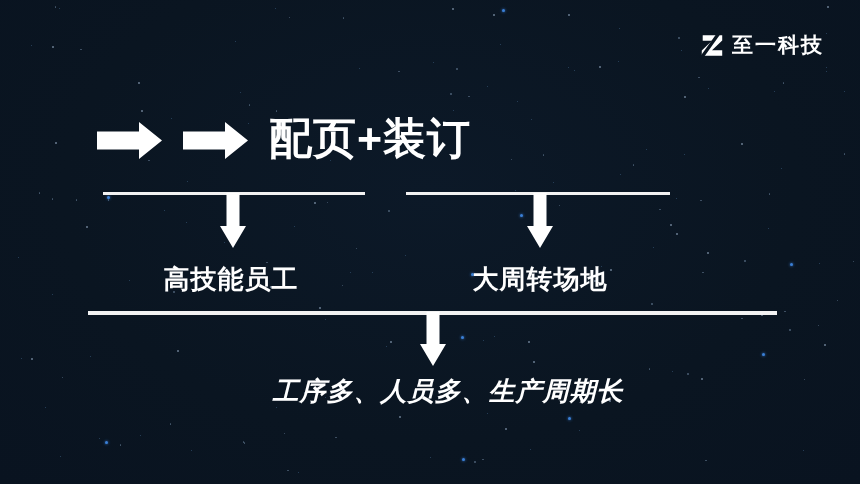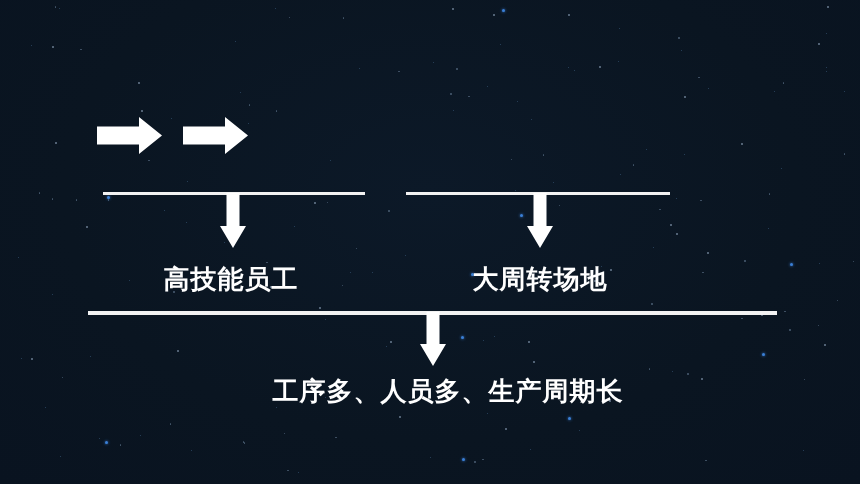--- a/index.html
+++ b/index.html
@@ -87,20 +87,21 @@
     position: absolute;
     left: 188px;
     top: 374px;
     width: 520px;
     text-align: center;
     font-size: 26px;
     font-weight: bold;
     letter-spacing: 1px;
     white-space: nowrap;
     z-index: 2;
+    font-style: italic;
   }
 </style>
 </head>
 <body>
 
 <div class="slide">
 
   <div id="starfield">
       <div class="star" style="width: 1px; height: 1px; background: rgb(51, 80, 110); opacity: 0.9; left: 163.879px; top: 210.006px;"></div>
       <div class="star" style="width: 1.5px; height: 1.5px; background: rgb(83, 104, 126); opacity: 0.8; left: 107.884px; top: 199.307px;"></div>
@@ -267,28 +268,36 @@
       <div class="star" style="width: 3px; height: 3px; background: rgb(61, 133, 224); opacity: 0.95; left: 502.149px; top: 9.30767px; box-shadow: rgb(61, 133, 224) 0px 0px 3px;"></div>
       <div class="star" style="width: 1.5px; height: 1.5px; background: rgb(83, 104, 126); opacity: 0.8; left: 789.112px; top: 329.133px;"></div>
       <div class="star" style="width: 1px; height: 1px; background: rgb(51, 80, 110); opacity: 0.9; left: 578.909px; top: 429.744px;"></div>
       <div class="star" style="width: 1.5px; height: 1.5px; background: rgb(83, 104, 126); opacity: 0.8; left: 288.674px; top: 16.9076px;"></div>
       <div class="star" style="width: 1px; height: 1px; background: rgb(51, 80, 110); opacity: 0.9; left: 59.3478px; top: 8.2145px;"></div>
       <div class="star" style="width: 1.5px; height: 1.5px; background: rgb(83, 104, 126); opacity: 0.8; left: 456.236px; top: 68.0849px;"></div>
       <div class="star" style="width: 2px; height: 2px; background: rgb(157, 180, 204); opacity: 0.65; left: 609.347px; top: 400.051px;"></div>
       <div class="star" style="width: 1.5px; height: 1.5px; background: rgb(83, 104, 126); opacity: 0.8; left: 744.334px; top: 260.073px;"></div>
     </div>
 
+  <div class="logo">
+    <svg class="logo-icon" width="26" height="27" viewBox="0 0 28 28" aria-hidden="true">
+      <path d="M4 3 H25 V8.5 L14 19 H25 V25 H3 V19.5 L14 9 H4 Z" fill="#ffffff"></path>
+      <line x1="22" y1="0" x2="2" y2="28" stroke="#0a1521" stroke-width="3.6"></line>
+    </svg>
+    <span class="logo-text">至一科技</span>
+  </div>
 
   <div class="flow-row">
     <svg class="harrow" width="65" height="37" viewBox="0 0 65 37" aria-hidden="true">
       <path d="M0 9.5 H42 V0 L65 18.5 L42 37 V27.5 H0 Z" fill="#ffffff"></path>
     </svg>
     <svg class="harrow" width="65" height="37" viewBox="0 0 65 37" aria-hidden="true">
       <path d="M0 9.5 H42 V0 L65 18.5 L42 37 V27.5 H0 Z" fill="#ffffff"></path>
     </svg>
+    <span class="step">配页+装订</span>
   </div>
 
   <div class="hline hline-left"></div>
   <div class="hline hline-right"></div>
 
   <svg class="varrow varrow-1" width="26" height="55" viewBox="0 0 26 55" aria-hidden="true">
     <path d="M6.5 0 H19.5 V33 H26 L13 55 L0 33 H6.5 Z" fill="#ffffff"></path>
   </svg>
   <svg class="varrow varrow-2" width="26" height="55" viewBox="0 0 26 55" aria-hidden="true">
     <path d="M6.5 0 H19.5 V33 H26 L13 55 L0 33 H6.5 Z" fill="#ffffff"></path>

